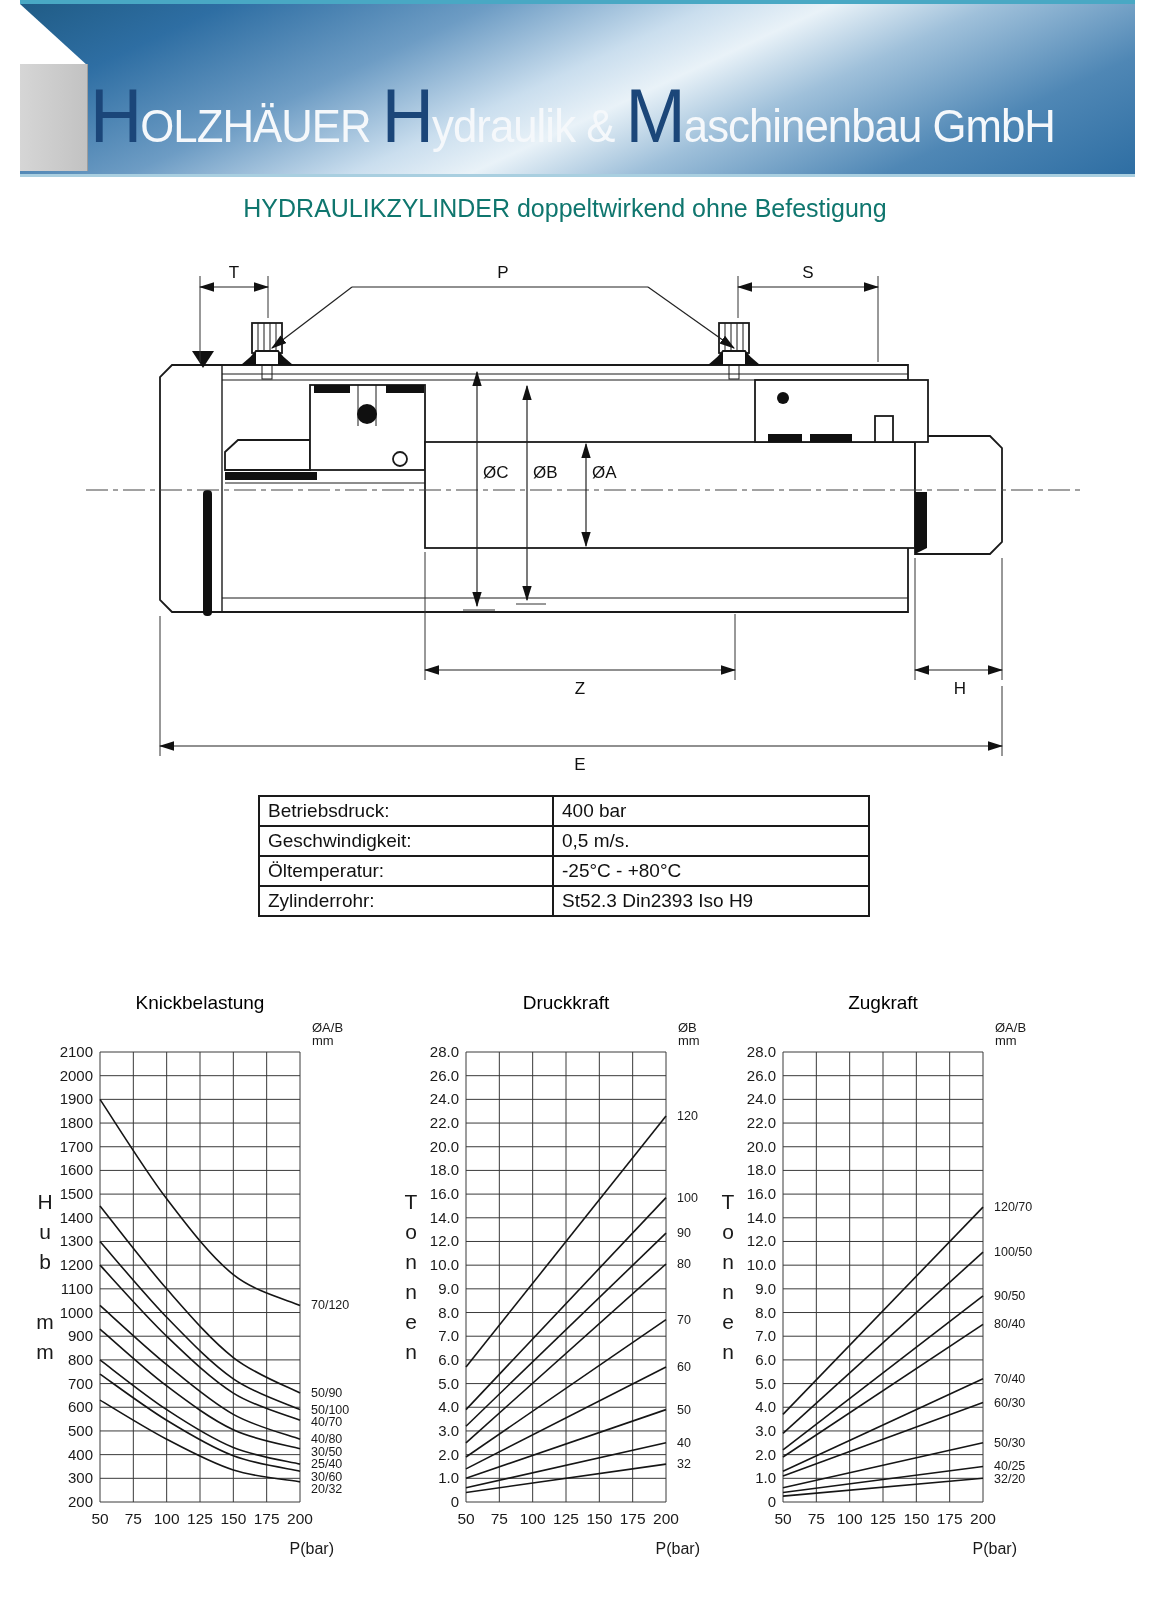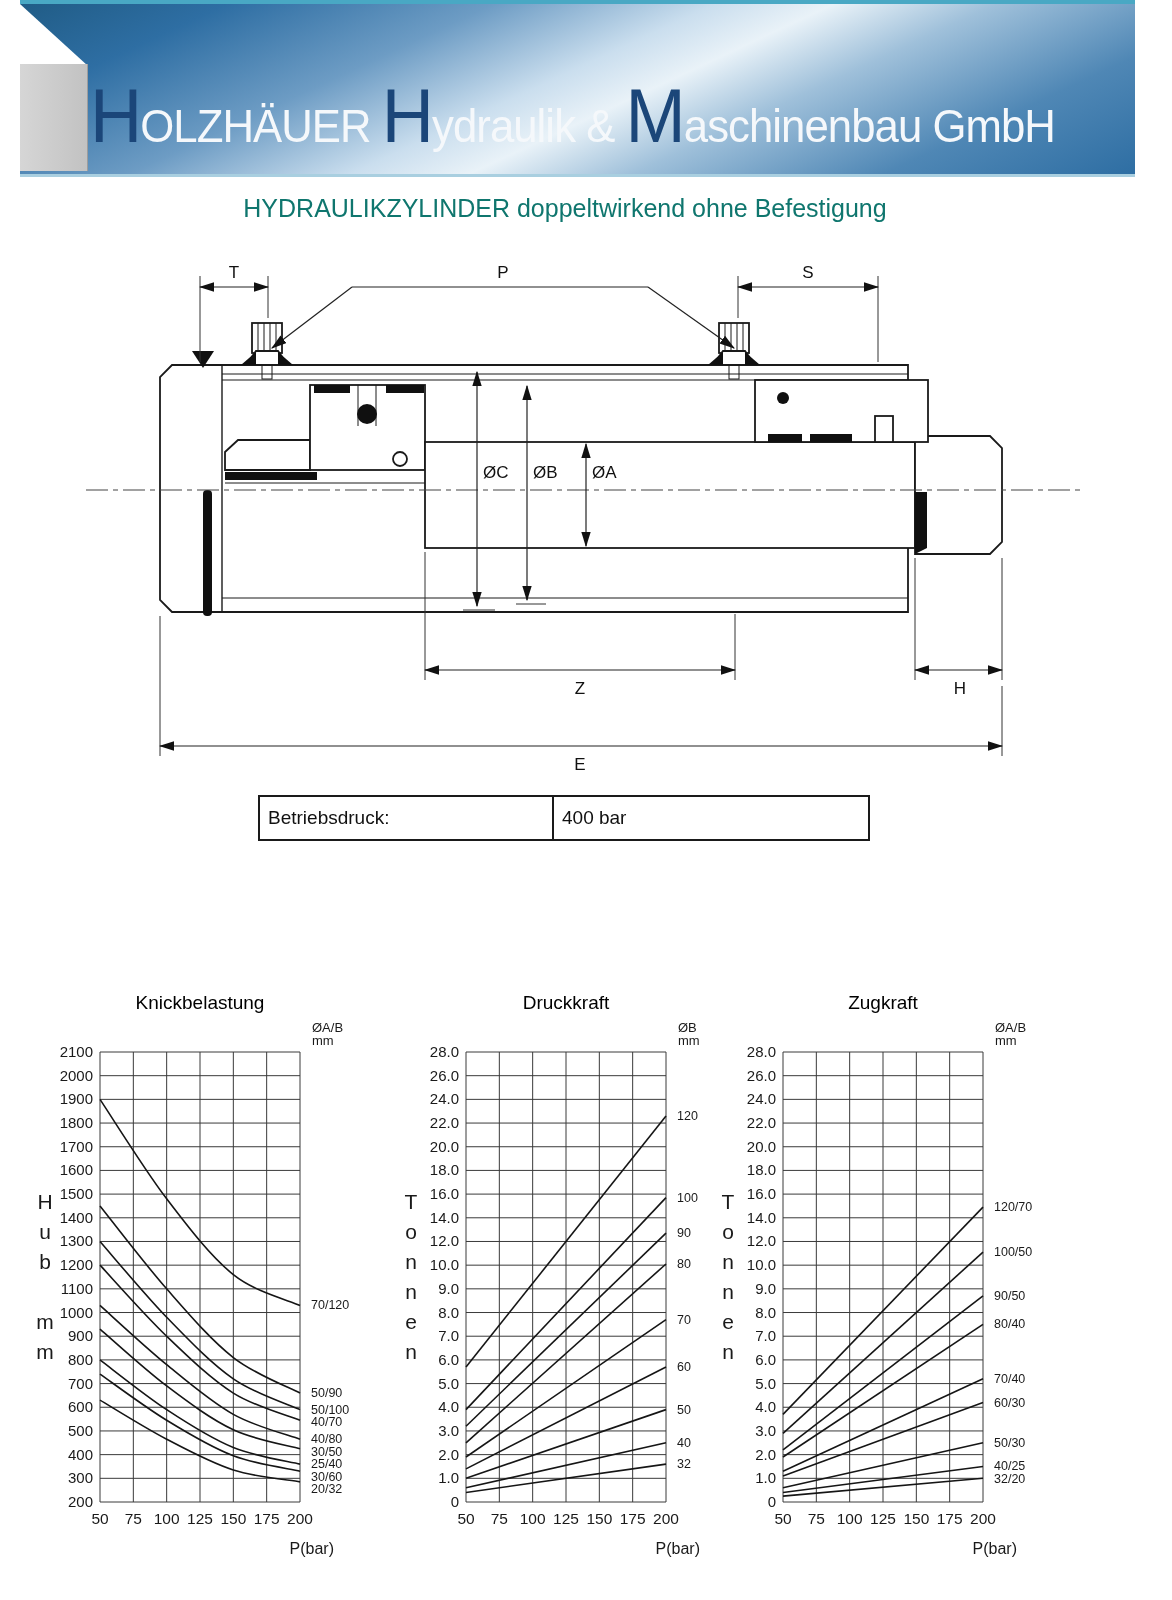--- a/index.html
+++ b/index.html
@@ -30,21 +30,21 @@
   .ln{stroke:#1a1a1a;stroke-width:1.4;fill:none;}
   .lnt{stroke:#1a1a1a;stroke-width:1;fill:none;}
   .blk{fill:#101010;stroke:none;}
   .dim{stroke:#222;stroke-width:1.2;fill:none;}
   .ext{stroke:#333;stroke-width:1;fill:none;}
   .cl{stroke:#444;stroke-width:1.1;fill:none;stroke-dasharray:22 5 5 5;}
   .dlabel{font-family:"Liberation Sans",sans-serif;font-size:17px;fill:#111;}
 
   
   .specs{position:absolute;left:258px;top:795px;width:612px;border-collapse:collapse;}
-  .specs td{border:2px solid #1a1a1a;font-size:19px;padding:8px 8px;height:26px;}
+  .specs td{border:2px solid #1a1a1a;font-size:19px;padding:1px 8px;height:26px;}
   .specs td.k{width:276px;}
 
   
   .chart-col{position:absolute;top:992px;width:362px;height:580px;}
   #chart0{left:5px;} #chart1{left:371px;} #chart2{left:688px;}
   .chart-title{position:absolute;top:0;left:95px;width:200px;text-align:center;
     font-size:19px;color:#000;}
   .chart-col svg{display:block;margin-top:24px;}
   .ctext{font-family:"Liberation Sans",sans-serif;fill:#1a1a1a;}
 </style>
@@ -172,20 +172,32 @@
     <line class="dim" x1="80" y1="490" x2="922" y2="490" marker-start="url(#mS)" marker-end="url(#mE)"></line>
     <text class="dlabel" x="500" y="514" text-anchor="middle">E</text>
   </g>
 </svg>
 
 <table class="specs">
   <tbody>
     <tr>
       <td class="k">Betriebsdruck:</td>
       <td class="v">400 bar</td>
+      </tr>
+    <tr>
+      <td class="k">Geschwindigkeit:</td>
+      <td class="v">0,5 m/s.</td>
+      </tr>
+    <tr>
+      <td class="k">Öltemperatur:</td>
+      <td class="v">-25°C - +80°C</td>
+      </tr>
+    <tr>
+      <td class="k">Zylinderrohr:</td>
+      <td class="v">St52.3 Din2393 Iso H9</td>
       </tr>
   </tbody>
 </table>
 
 <div class="chart-col" id="chart0">
   <div class="chart-title">Knickbelastung</div>
 <svg width="362" height="556" viewBox="0 0 362 556">
       <g stroke="#3a3a3a" stroke-width="1">
         <line x1="95" y1="486" x2="295" y2="486"></line>
         <line x1="95" y1="462.3157894736842" x2="295" y2="462.3157894736842"></line>

